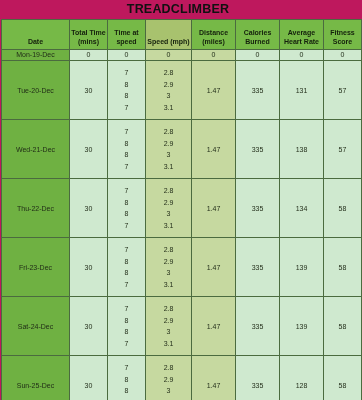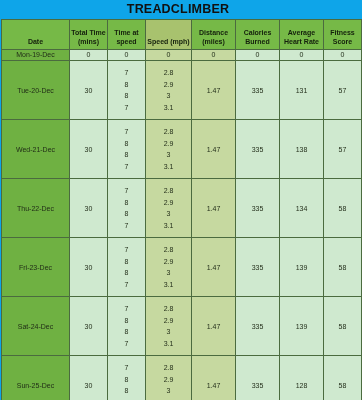--- a/index.html
+++ b/index.html
@@ -12,21 +12,21 @@
     height: 400px;
     overflow: hidden;
     font-family: "Liberation Sans", sans-serif;
     color: #1a1a1a;
   }
 
   .page {
     width: 362px;
     height: 400px;
     position: relative;
-    background: #0ea5e9;
+    background: #be185d;
   }
 
   .title {
     text-align: center;
     font-size: 12.5px;
     font-weight: bold;
     letter-spacing: 0.2px;
     color: #111111;
     padding-top: 3px;
     padding-bottom: 3px;

